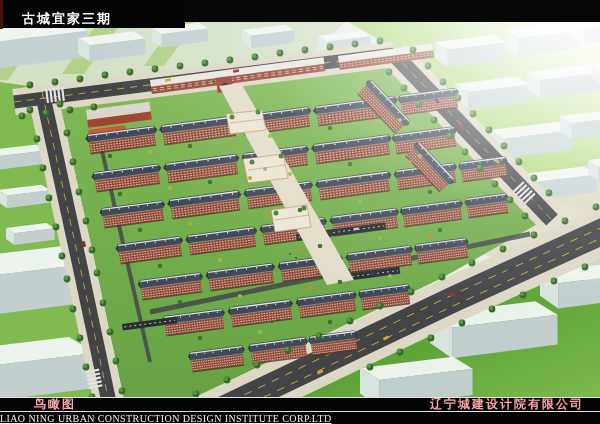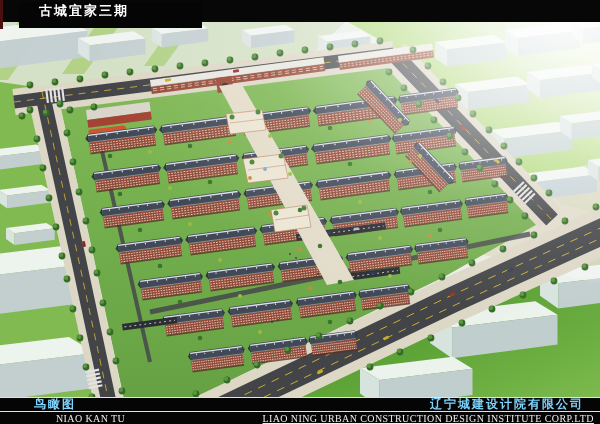--- a/index.html
+++ b/index.html
@@ -1,32 +1,32 @@
 <!DOCTYPE html>
 <html><head>
 <meta charset="utf-8">
 <style>
   html,body{margin:0;padding:0;background:#000;}
   #frame{position:relative;width:600px;height:424px;background:#0a0a0a;overflow:hidden;
          font-family:"Liberation Sans",sans-serif;}
   
   #header-bar{position:absolute;left:0;top:0;width:600px;height:22px;background:#070707;}
-  #title-block{position:absolute;left:19px;top:2px;width:183px;height:26px;background:#050505;
-               display:flex;align-items:flex-start;z-index:3;}
+  #title-block{position:absolute;left:2px;top:2px;width:183px;height:26px;background:#050505;
+               display:flex;align-items:flex-end;z-index:3;}
   #title-block .t{color:#fff;font-size:13px;font-weight:bold;letter-spacing:2px;padding-left:20px;white-space:nowrap;}
   #red-sliver{position:absolute;left:0;top:0;width:3px;height:29px;background:#4a0f0f;z-index:4;}
   
   #scene{position:absolute;left:0;top:22px;width:600px;height:376px;background:#e9ede4;}
   
   #footer{position:absolute;left:0;bottom:0;width:600px;height:27px;background:#050505;
           border-top:1px solid #e3e3e3;box-sizing:border-box;z-index:3;}
   .frow{display:flex;justify-content:space-between;align-items:center;height:13px;}
   .frow.cn{border-bottom:1px solid #e3e3e3;}
   .frow .l{padding-left:34px;} .frow .r{padding-right:16px;text-align:right;}
-  .cn span{color:#7dd3fc;font-weight:bold;font-size:12px;letter-spacing:2px;white-space:nowrap;}
+  .cn span{color:#fca5a5;font-weight:bold;font-size:12px;letter-spacing:2px;white-space:nowrap;}
   .en span{color:#efefef;font-family:"Liberation Serif",serif;font-size:10px;letter-spacing:0.4px;white-space:nowrap;}
   .en .l{padding-left:56px;} .en .r{padding-right:6px;text-decoration:underline;}
 </style>
 </head>
 <body>
 
 <div id="frame">
 
   <div id="header-bar"></div>
   <div id="red-sliver"></div>
@@ -443,18 +443,17 @@
     <rect x="0" y="0" width="600" height="376" fill="url(#glare)"></rect>
     <rect x="0" y="0" width="600" height="376" fill="#ffffff" opacity="0.04"></rect>
   </svg>
 
   <div id="footer">
     <div class="frow cn">
       <span class="l">鸟瞰图</span>
       <span class="r">辽宁城建设计院有限公司</span>
     </div>
     <div class="frow en">
-      <span class="l">NIAO KAN TU</span>
       <span class="r">LIAO NING URBAN CONSTRUCTION DESIGN INSTITUTE CORP.LTD</span>
     </div>
   </div>
 
 </div>
 
 </body></html>

